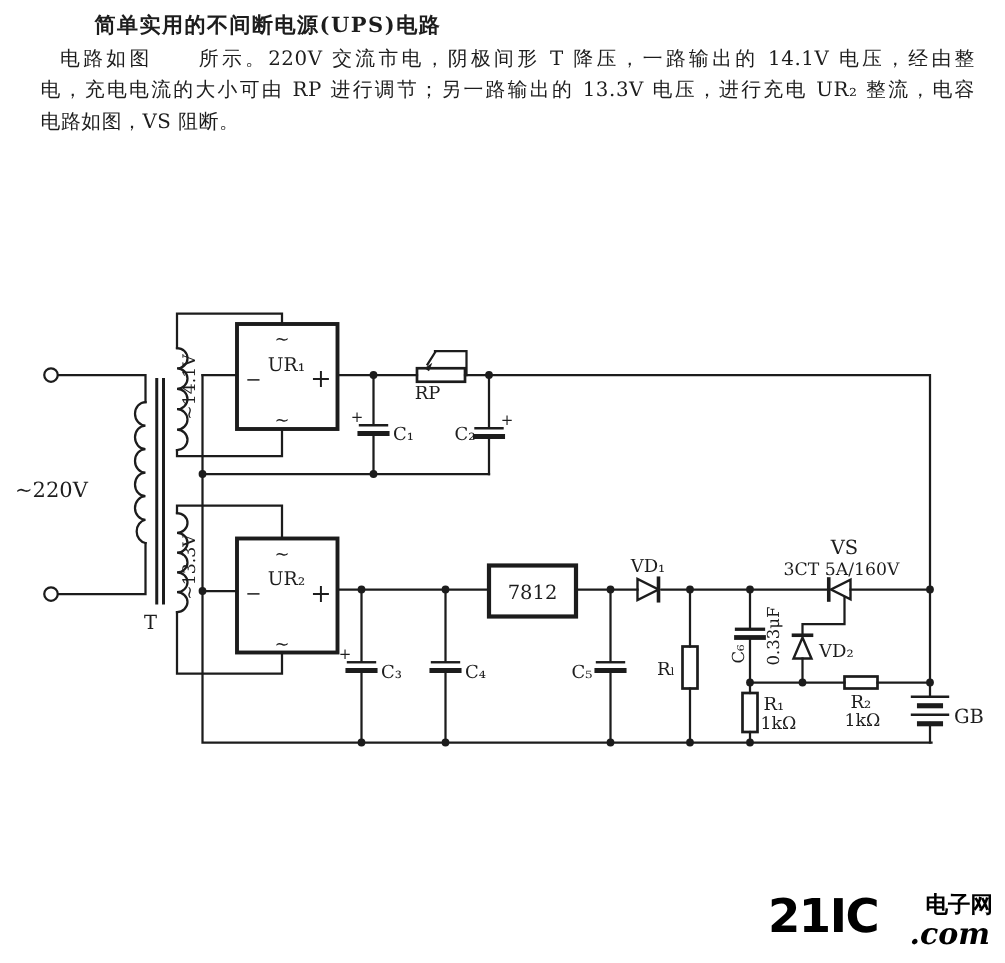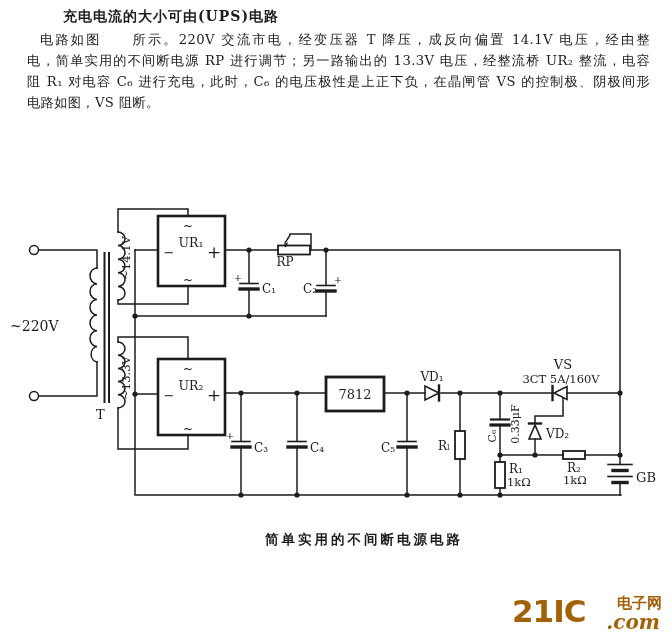--- a/index.html
+++ b/index.html
@@ -7,38 +7,37 @@
        font-family:"DejaVu Serif","Liberation Serif",serif;color:#1d1d1d;}
   .page{position:absolute;inset:0;width:670px;height:642px;}
   .title{position:absolute;left:63px;top:8px;font-size:14px;font-weight:bold;letter-spacing:1px;white-space:nowrap;}
   .intro{position:absolute;left:27px;top:29px;width:623px;font-size:13.2px;line-height:21px;}
   .intro-line{text-align:justify;text-align-last:justify;white-space:normal;letter-spacing:0.4px;}
   .intro-line.first{text-indent:13px;}
   .intro-line.last{text-align-last:left;}
   svg text{font-family:"DejaVu Serif","Liberation Serif",serif;fill:#1d1d1d;}
   .caption{position:absolute;left:0;top:531px;width:670px;text-align:center;text-indent:58px;
            font-size:13.5px;letter-spacing:3px;font-weight:600;}
-  .watermark{position:absolute;right:8px;bottom:6px;width:150px;height:42px;color:#a16207;}
+  .watermark{position:absolute;right:8px;bottom:6px;width:150px;height:42px;color:#000000;}
   .wm-logo{position:absolute;left:0;top:2px;font-size:31px;font-weight:bold;line-height:30px;
            font-family:"DejaVu Sans","Liberation Sans",sans-serif;letter-spacing:-1px;}
   .wm-suffix{position:absolute;right:0;top:0;font-size:15px;font-weight:bold;}
   .wm-domain{position:absolute;right:2px;top:16px;font-size:20px;font-weight:bold;font-style:italic;
              font-family:"DejaVu Serif","Liberation Serif",serif;text-align:right;}
 </style>
 </head>
 <body>
 
 <div class="page">
 
-  <div class="title">充电电流的大小可由(UPS)电路</div>
+  <div class="title">简单实用的不间断电源(UPS)电路</div>
 
   <div class="intro">
-    <div class="intro-line first">电路如图　　所示。220V 交流市电，经变压器 T 降压，成反向偏置 14.1V 电压，经由整</div>
-    <div class="intro-line">电，简单实用的不间断电源 RP 进行调节；另一路输出的 13.3V 电压，经整流桥 UR₂ 整流，电容</div>
-    <div class="intro-line">阻 R₁ 对电容 C₆ 进行充电，此时，C₆ 的电压极性是上正下负，在晶闸管 VS 的控制极、阴极间形</div>
+    <div class="intro-line first">电路如图　　所示。220V 交流市电，阴极间形 T 降压，一路输出的 14.1V 电压，经由整</div>
+    <div class="intro-line">电，充电电流的大小可由 RP 进行调节；另一路输出的 13.3V 电压，进行充电 UR₂ 整流，电容</div>
     <div class="intro-line last">电路如图，VS 阻断。</div>
   </div>
 
   <svg style="position:absolute;left:0;top:195px;" width="670" height="325" viewBox="0 195 670 325" fill="none" stroke="#1c1c1c" stroke-width="1.5" stroke-linecap="square">
 
     <g>
 
       <path d="M39,250 H97 V268"></path>
       <path d="M97,362 V396 H39"></path>
 
@@ -228,21 +227,20 @@
         <circle cx="535" cy="455" r="2.6"></circle>
       <circle cx="620" cy="455" r="2.6"></circle>
       <circle cx="241" cy="495" r="2.6"></circle>
         <circle cx="297" cy="495" r="2.6"></circle>
       <circle cx="407" cy="495" r="2.6"></circle>
         <circle cx="460" cy="495" r="2.6"></circle>
       <circle cx="500" cy="495" r="2.6"></circle>
     </g>
   </svg>
 
-  <div class="caption">简单实用的不间断电源电路</div>
 
   <div class="watermark">
     <span class="wm-logo">21IC</span>
     <span class="wm-suffix">电子网</span>
     <span class="wm-domain">.com</span>
   </div>
 
 </div>
 
 </body></html>

